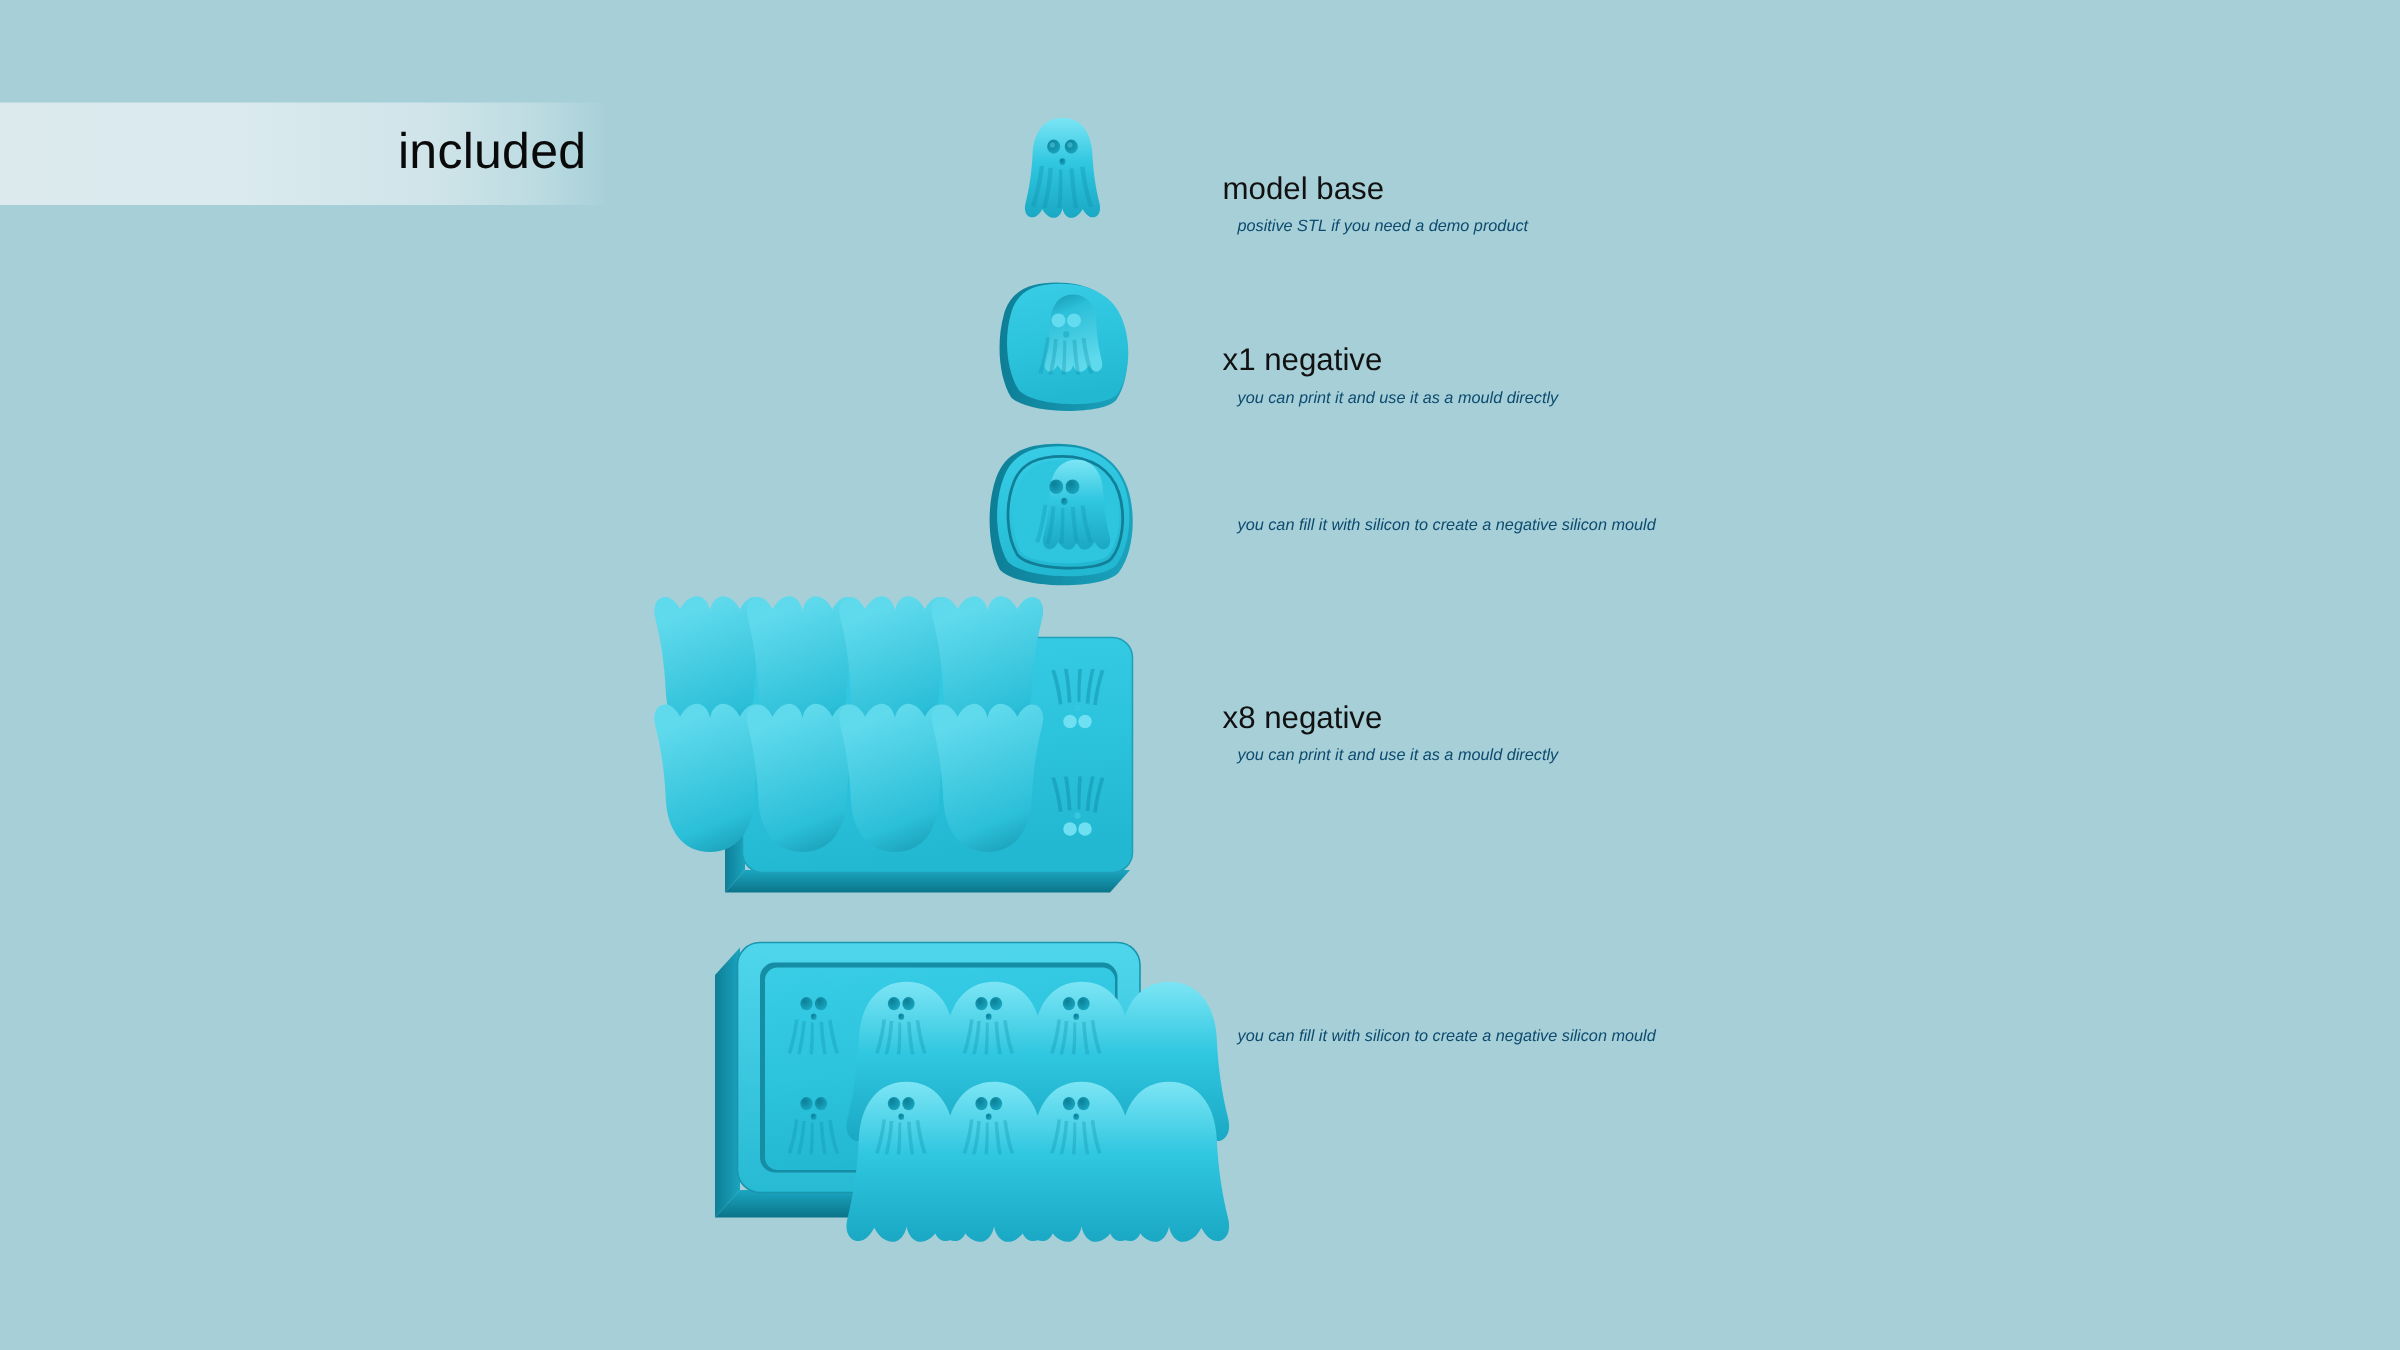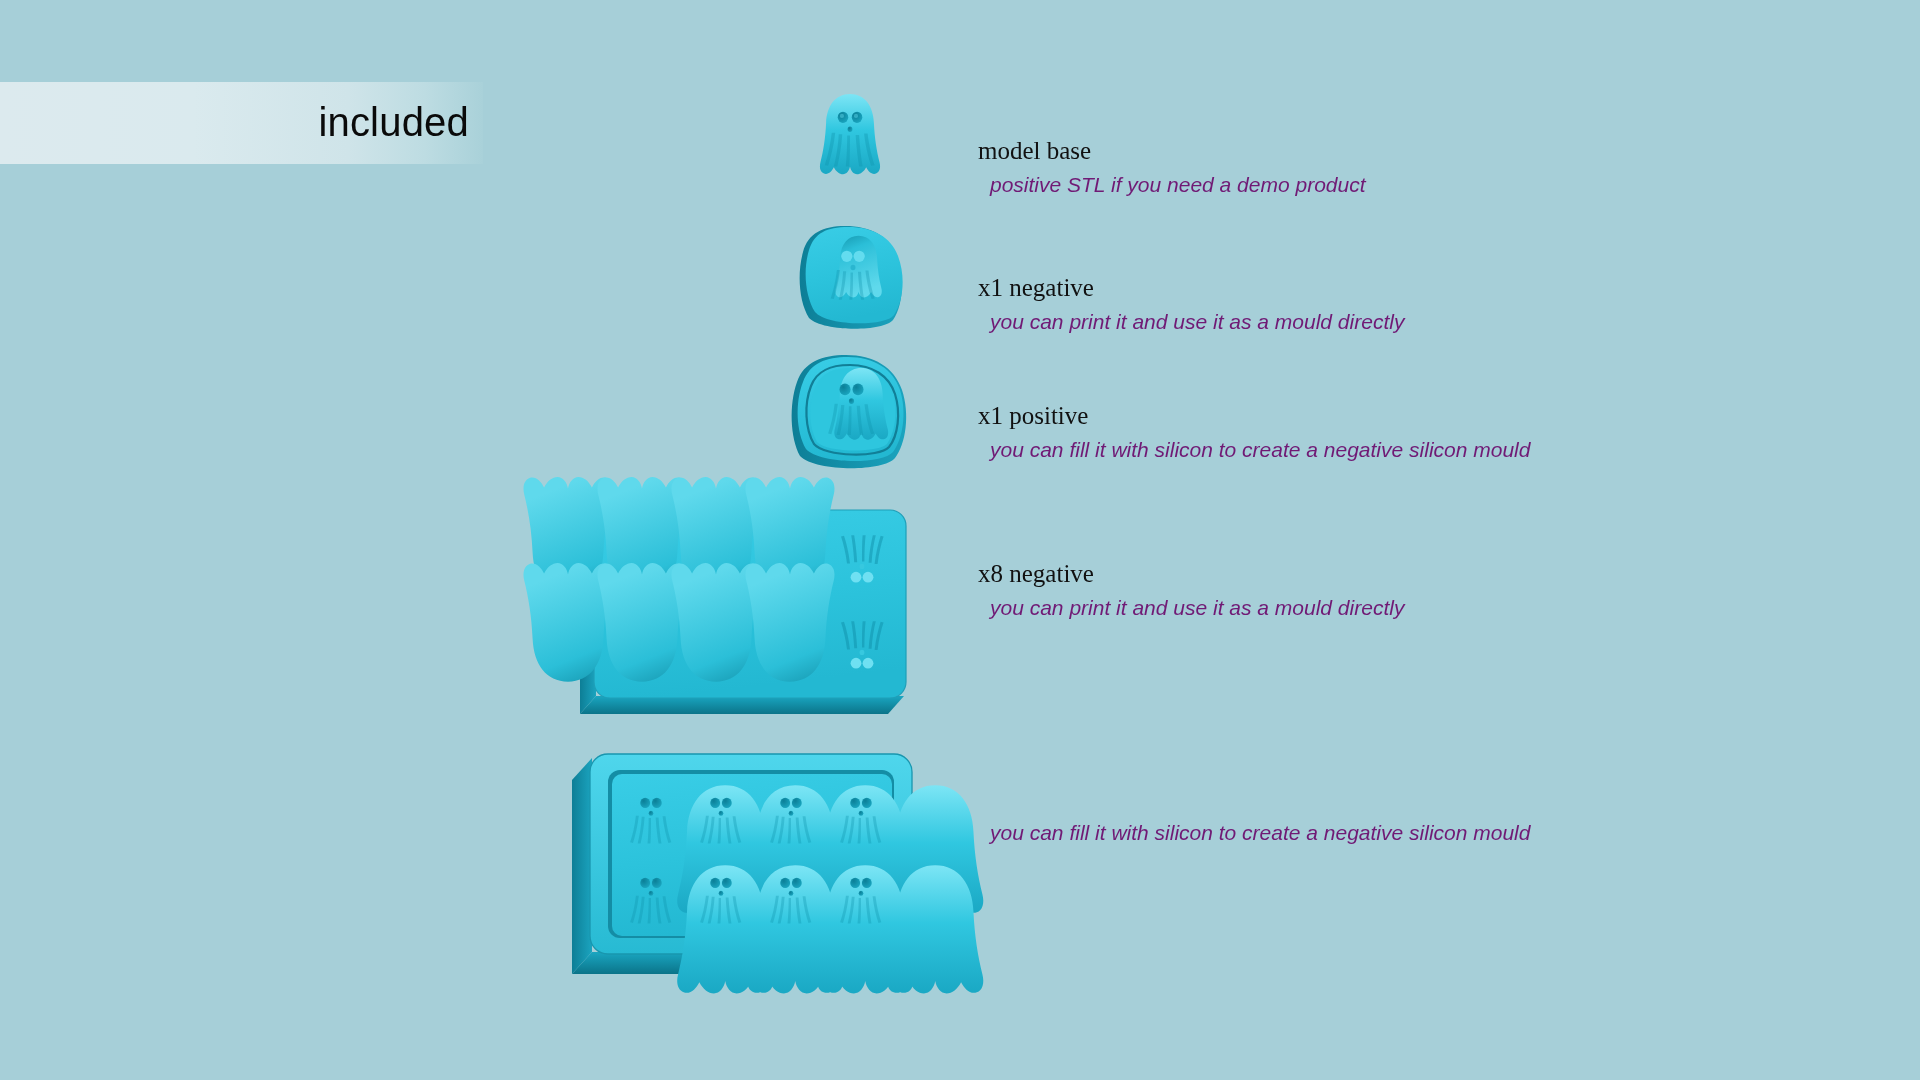--- a/index.html
+++ b/index.html
@@ -17,24 +17,24 @@
     background:linear-gradient(90deg,#dceaee 0%,#daeaee 40%,#cfe4e9 72%,#bddce2 88%,#a9d1d9 100%);
   }
   .banner-title {
     position:absolute; right:14px; top:50%; transform:translateY(-52%);
     font-size:40px; color:#0a0a0a; letter-spacing:.2px; white-space:nowrap;
   }
 
   
   .label-block { position:absolute; left:978px; }
   .label-title {
-    font-size:25px; color:#111; line-height:1.05; white-space:nowrap;font-family:Liberation Serif, serif;
+    font-size:25px; color:#111; line-height:1.05; white-space:nowrap;
   }
   .label-sub {
-    font-size:21px; color:#701a75; font-style:italic; white-space:nowrap;
+    font-size:13px; color:#0c4a6e; font-style:italic; white-space:nowrap;
     margin-top:9px; margin-left:12px;
   }
 
   
   .stage { position:absolute; }
   svg { display:block; overflow:visible; }
 </style>
 </head>
 <body>
 
@@ -174,21 +174,20 @@
           <path d="M24 58 C22 76 18 92 14 104 L19 105 C23 92 27 76 29 58 Z"></path>
           <path d="M70 59 C72 77 76 93 80 105 L85 104 C81 92 77 76 75 59 Z"></path>
         </g>
         <ellipse cx="40" cy="36" rx="8.5" ry="9" fill="url(#gEye)"></ellipse>
         <ellipse cx="60" cy="36" rx="8.5" ry="9" fill="url(#gEye)"></ellipse>
         <ellipse cx="50" cy="54" rx="4" ry="4.4" fill="url(#gEye)"></ellipse>
       </g>
     </svg>
   </div>
   <div class="label-block" style="top:403px;">
-    <div class="label-title">x1 positive</div>
     <div class="label-sub">you can fill it with silicon to create a negative silicon mould</div>
   </div>
 
   <div class="stage" style="left:572px; top:500px;">
     <svg width="340" height="222" viewBox="0 0 340 222">
 
       <path d="M8 32 L24 14 L24 196 L8 214 Z" fill="url(#gTraySide)"></path>
       <path d="M8 214 L24 196 L332 196 L316 214 Z" fill="url(#gTrayFront)"></path>
 
       <rect x="22" y="10" width="312" height="188" rx="16" fill="url(#gTrayTop)"></rect>

